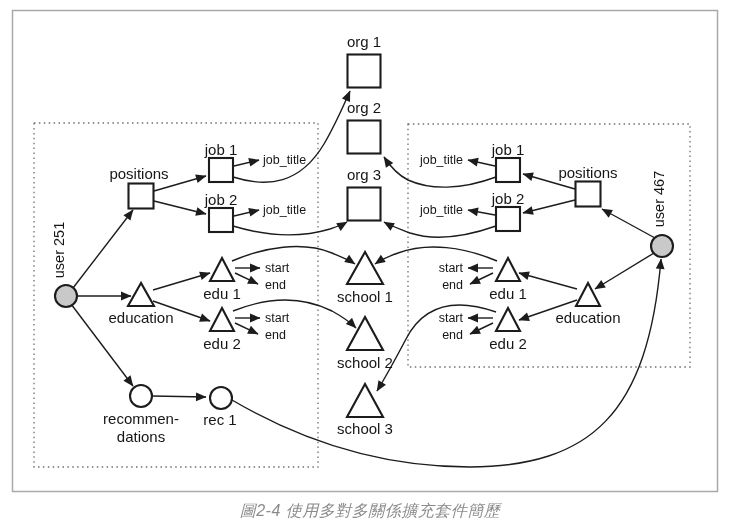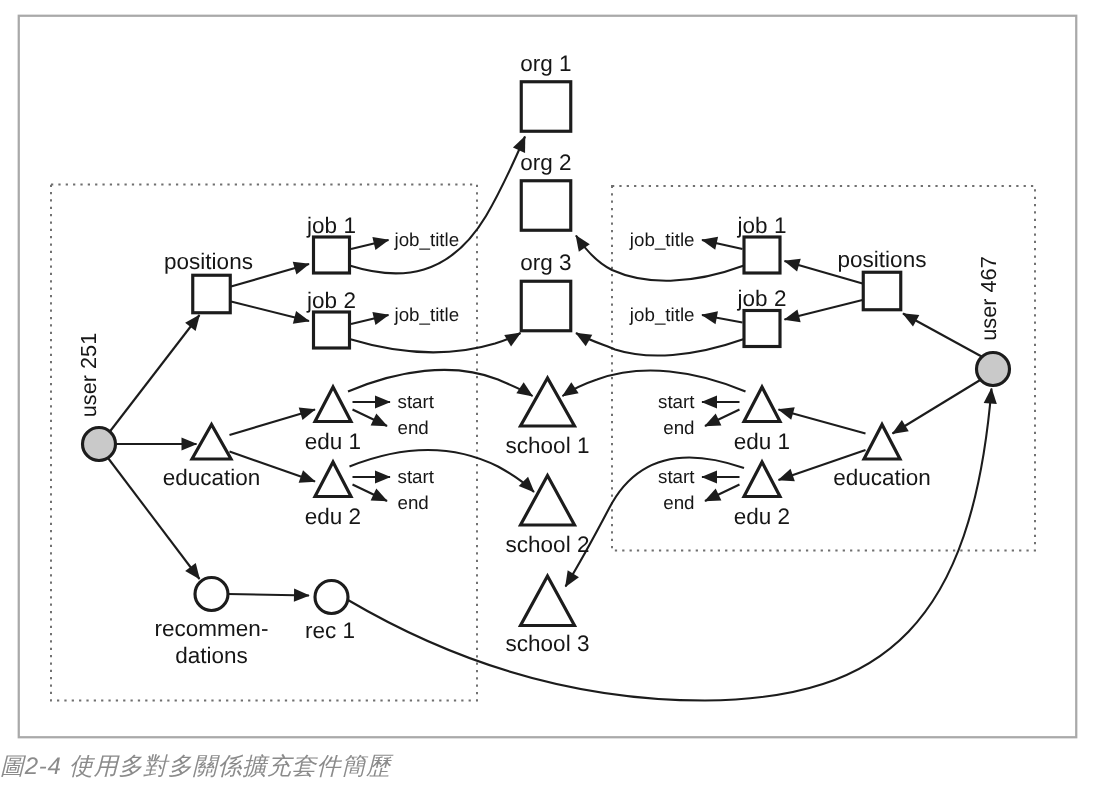--- a/index.html
+++ b/index.html
@@ -12,21 +12,21 @@
   #stage { position: relative; width: 740px; height: 530px; text-decoration: underline; }
   #diagram-svg { position: absolute; left: 0; top: 0; }
   #diagram-svg text {
     font-family: "Liberation Sans", sans-serif;
     fill: #161616;
   }
   .caption {
     position: absolute;
     left: 0; top: 501px;
     width: 740px;
-    text-align: left;
+    text-align: center;
     font-size: 16px;
     font-style: italic;
     color: #8b8b8b;
     letter-spacing: 0.5px;
   }
 </style>
 </head>
 <body>
 
 <div id="stage">

